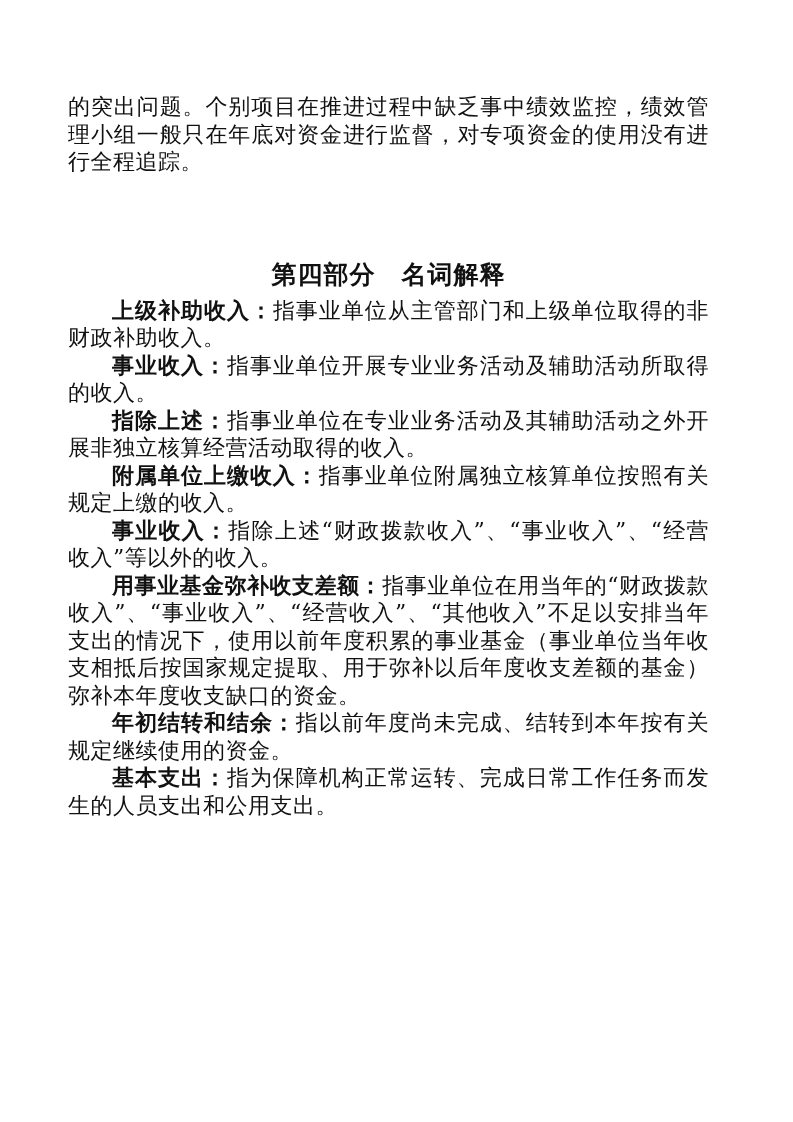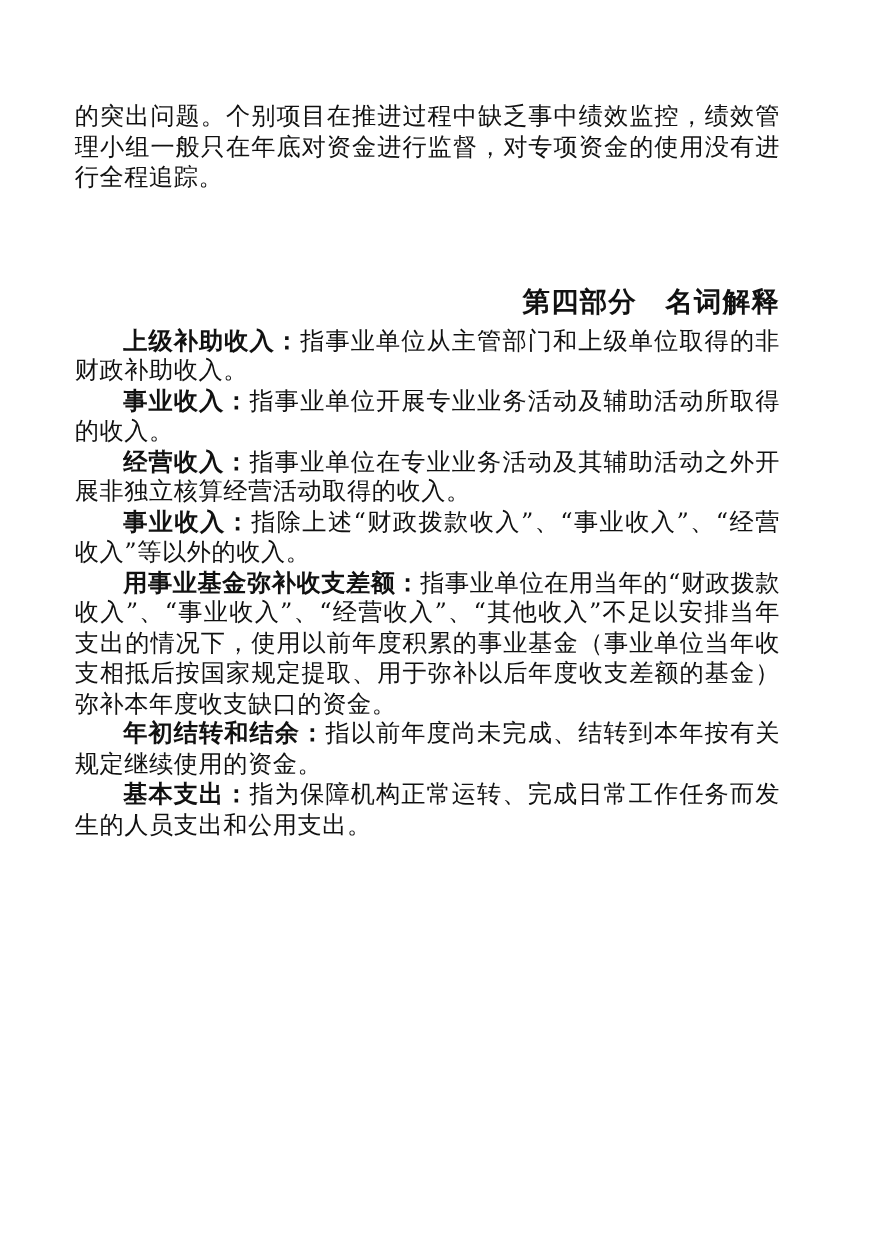--- a/index.html
+++ b/index.html
@@ -25,21 +25,21 @@
     text-justify: inter-ideograph;
     letter-spacing: 0.5px;
   }
   .intro {
     text-indent: 0;
   }
   .section-title {
     font-size: 25px;
     line-height: 34px;
     font-weight: bold;
-    text-align: right;
+    text-align: center;
     margin: 82px 0 5px 0;
     letter-spacing: 1px;
   }
   .def {
     text-indent: 44px;
   }
   .term {
     font-weight: bold;
     font-family: "DejaVu Sans", "Liberation Sans", sans-serif;
   }
@@ -51,22 +51,23 @@
 
   <p class="body-text intro">的突出问题。个别项目在推进过程中缺乏事中绩效监控，绩效管理小组一般只在年底对资金进行监督，对专项资金的使用没有进行全程追踪。</p>
 
   <h1 class="section-title">第四部分　名词解释</h1>
 
 
   <p class="body-text def"><span class="term">上级补助收入：</span><span>指事业单位从主管部门和上级单位取得的非财政补助收入。</span></p>
 
   <p class="body-text def"><span class="term">事业收入：</span><span>指事业单位开展专业业务活动及辅助活动所取得的收入。</span></p>
 
-  <p class="body-text def"><span class="term">经营收入：</span><span>指事业单位在专业业务活动及其辅助活动之外开展非独立核算经营活动取得的收入。</span></p>
+  <p class="body-text def"><span class="term">指除上述：</span><span>指事业单位在专业业务活动及其辅助活动之外开展非独立核算经营活动取得的收入。</span></p>
 
+  <p class="body-text def"><span class="term">附属单位上缴收入：</span><span>指事业单位附属独立核算单位按照有关规定上缴的收入。</span></p>
 
   <p class="body-text def"><span class="term">事业收入：</span><span>指除上述“财政拨款收入”、“事业收入”、“经营收入”等以外的收入。</span></p>
 
   <p class="body-text def"><span class="term">用事业基金弥补收支差额：</span><span>指事业单位在用当年的“财政拨款收入”、“事业收入”、“经营收入”、“其他收入”不足以安排当年支出的情况下，使用以前年度积累的事业基金（事业单位当年收支相抵后按国家规定提取、用于弥补以后年度收支差额的基金）弥补本年度收支缺口的资金。</span></p>
 
   <p class="body-text def"><span class="term">年初结转和结余：</span><span>指以前年度尚未完成、结转到本年按有关规定继续使用的资金。</span></p>
 
 
 
   <p class="body-text def"><span class="term">基本支出：</span><span>指为保障机构正常运转、完成日常工作任务而发生的人员支出和公用支出。</span></p>

